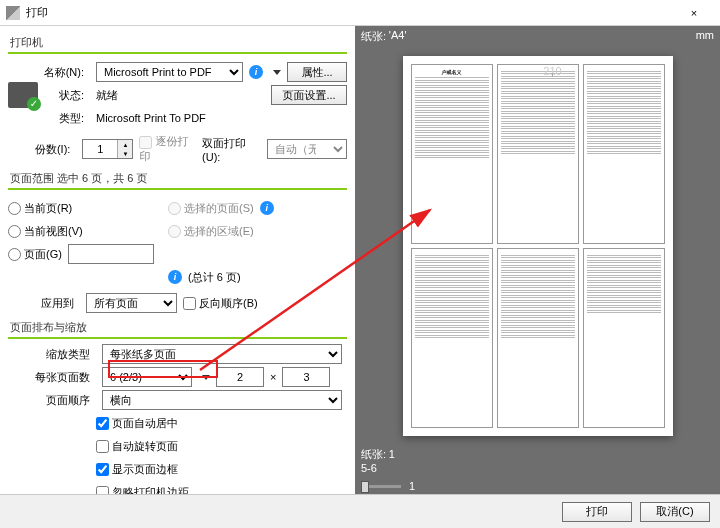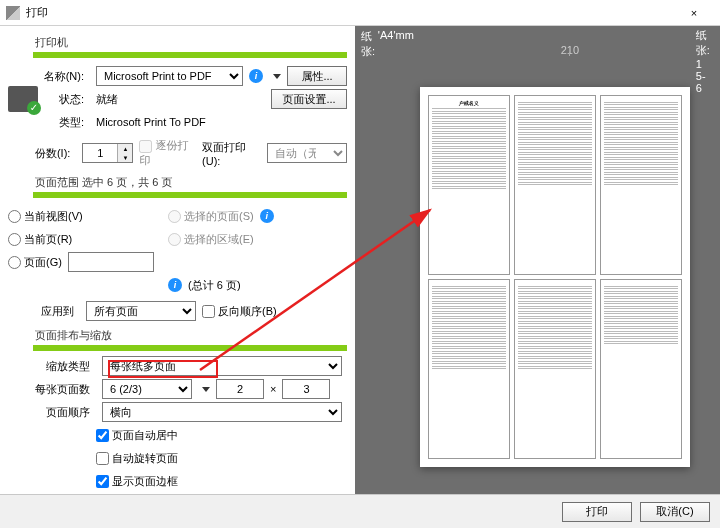--- a/index.html
+++ b/index.html
@@ -3,22 +3,22 @@
 <meta charset="utf-8">
 <style>
 * { margin: 0; padding: 0; box-sizing: border-box; font-family: "Microsoft YaHei", SimSun, sans-serif; font-size: 11px; }
 body { background: #fff; width: 720px; height: 528px; overflow: hidden; position: relative; }
 .titlebar { height: 26px; background: #fff; border-bottom: 1px solid #d0d0d0; display: flex; align-items: center; padding: 0 6px; }
 .titlebar .icon { width: 14px; height: 14px; background: linear-gradient(135deg,#888 50%,#ccc 50%); margin-right: 6px; }
 .titlebar .title { flex: 1; }
 .titlebar .close { width: 40px; height: 26px; display: flex; align-items: center; justify-content: center; cursor: pointer; }
 .content { display: flex; height: 502px; }
 .left { width: 355px; padding: 5px 8px; }
-.right { width: 365px; background: #6e6e6e; display: flex; flex-direction: row; }
-.section-title { color: #333; padding: 4px 0 2px 2px; border-bottom: 6px solid #84cc16; margin-bottom: 5px; margin-left: 25px; }
+.right { width: 365px; background: #6e6e6e; display: flex; flex-direction: column; }
+.section-title { color: #333; padding: 4px 0 2px 2px; border-bottom: 2px solid #84cc16; margin-bottom: 5px; }
 .row { display: flex; align-items: center; margin: 3px 0; min-height: 20px; }
 .label-r { width: 72px; text-align: right; padding-right: 6px; }
 .label-r2 { width: 88px; text-align: right; padding-right: 6px; }
 select, input[type=text] { height: 20px; border: 1px solid #7a7a7a; background: #fff; padding: 0 3px; }
 select { padding-right: 14px; }
 .btn { height: 20px; border: 1px solid #707070; background: linear-gradient(#fdfdfd,#e8e8e8); padding: 0 10px; cursor: pointer; display: inline-flex; align-items: center; justify-content: center; }
 .btn-wide { width: 60px; }
 .printer-icon { width: 30px; height: 26px; position: relative; margin-right: 4px; }
 .printer-icon::before { content: ""; position: absolute; inset: 0; background: #555; border-radius: 2px; }
 .printer-icon::after { content: "✓"; position: absolute; bottom: -3px; right: -3px; width: 14px; height: 14px; background: #3ba83b; border-radius: 50%; color: #fff; font-size: 10px; text-align: center; line-height: 14px; }
@@ -99,24 +99,24 @@
         </div>
       <label class="disabled"><input type="checkbox" disabled="" style=""><span>逐份打印</span></label>
       <span>双面打印(U):</span>
       <select style="width:80px" class="disabled"><option>自动（无）</option></select>
     </div>
 
     <div class="section-title">页面范围 选中 6 页，共 6 页</div>
     <div style="display:flex">
       <div style="width:160px">
         <div class="row">
+            <label><input type="radio" style=""><span>当前页(R)</span></label>
+          </div>
+        <div class="row">
             <label><input type="radio" style=""><span>当前视图(V)</span></label>
-          </div>
-        <div class="row">
-            <label><input type="radio" style=""><span>当前页(R)</span></label>
           </div>
         <div class="row small-gap">
             <label><input type="radio" style=""><span>页面(G)</span></label>
             <input type="text" style="width: 86px;">
           </div>
       </div>
       <div>
         <div class="row small-gap">
             <label class="disabled"><input type="radio" disabled="" style=""><span>选择的页面(S)</span></label>
             <span class="info-icon">i</span>
@@ -126,21 +126,21 @@
           </div>
         <div class="row"></div>
         <div class="row small-gap">
             <span class="info-icon">i</span>
             <span>(总计 6 页)</span>
           </div>
       </div>
     </div>
     <div class="row small-gap">
       <span class="label-r">应用到</span>
-      <select style="width:110px"><option>所有页面</option></select>
+      <select style="width:91px"><option>所有页面</option></select>
       <label><input type="checkbox" style=""><span>反向顺序(B)</span></label>
     </div>
 
     <div class="section-title">页面排布与缩放</div>
     <div class="row small-gap">
         <span class="label-r2">缩放类型</span>
         <select style="width:240px"><option>每张纸多页面</option></select>
       </div>
     <div class="row small-gap">
       <span class="label-r2">每张页面数</span>

